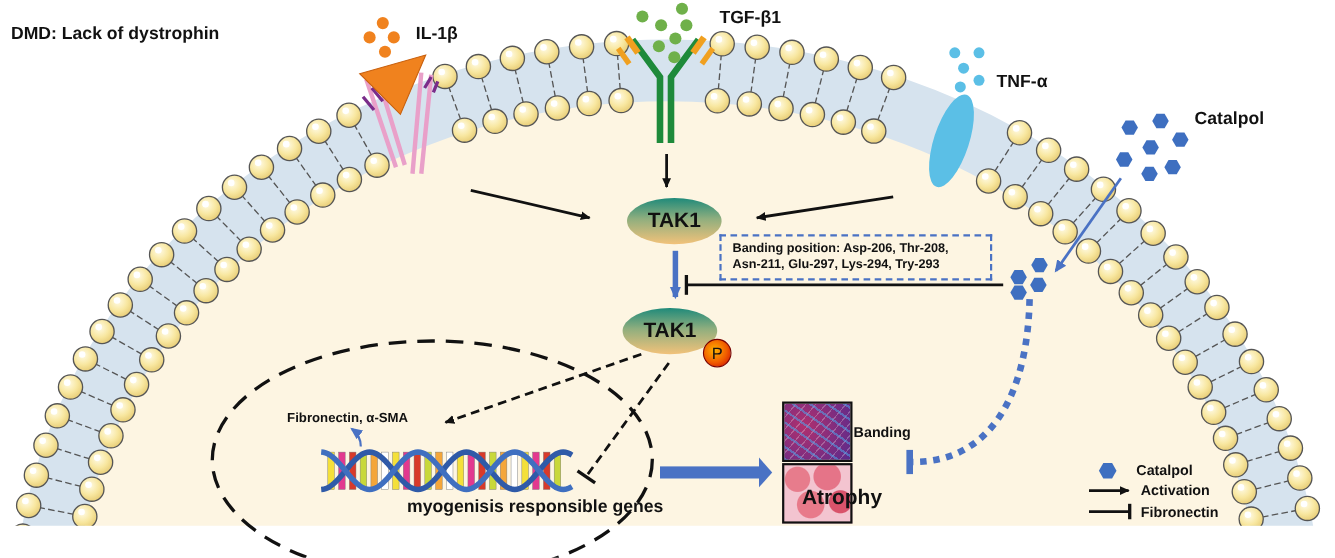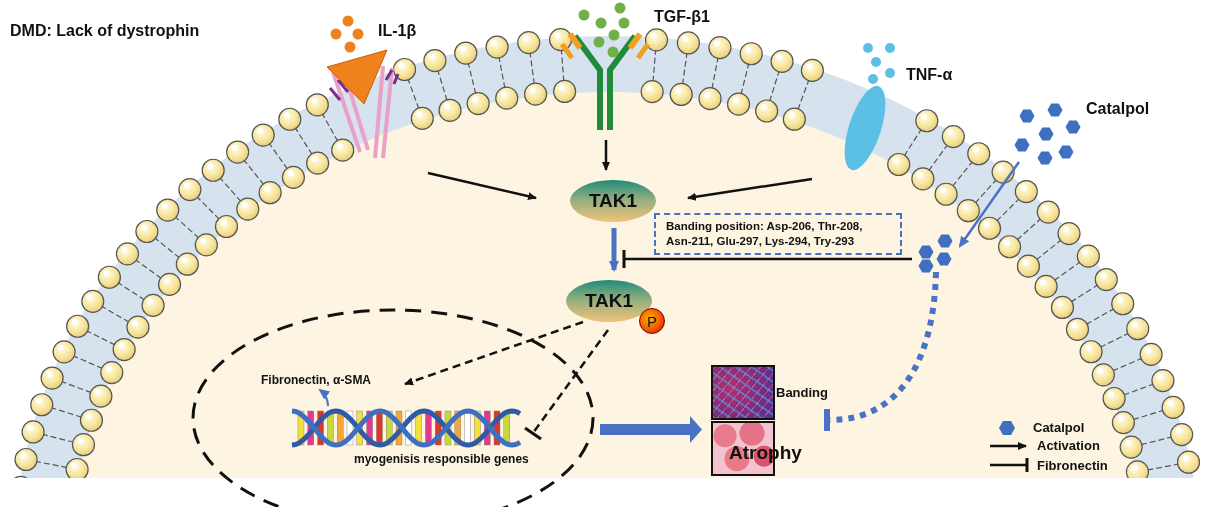--- a/index.html
+++ b/index.html
@@ -413,21 +413,21 @@
   <div class="tak" style="left:570px;top:180px">TAK1</div>
   <div class="tak" style="left:566px;top:280px">TAK1</div>
   <div class="phos">P</div>
 
   <div class="bindbox">
     <div>Banding position: Asp-206, Thr-208,</div>
     <div>Asn-211, Glu-297, Lys-294, Try-293</div>
   </div>
 
   <div class="lbl" style="left:261px;top:373px;font-size:12px">Fibronectin, α-SMA</div>
-  <div class="lbl" style="left:354px;top:452px;font-size:12px">myogenisis responsible genes</div>
+  <div class="lbl" style="left:370px;top:452px;font-size:16px">myogenisis responsible genes</div>
 
   <div class="tissue fib"></div>
   <div class="tissue atr"></div>
   <div class="lbl" style="left:776px;top:385px;font-size:13px">Banding</div>
   <div class="lbl" style="left:729px;top:442px;font-size:19px">Atrophy</div>
 
   <div class="lbl legend-t" style="left:1033px;top:420px">Catalpol</div>
   <div class="lbl legend-t" style="left:1037px;top:438px">Activation</div>
   <div class="lbl legend-t" style="left:1037px;top:458px">Fibronectin</div>
 </div>

